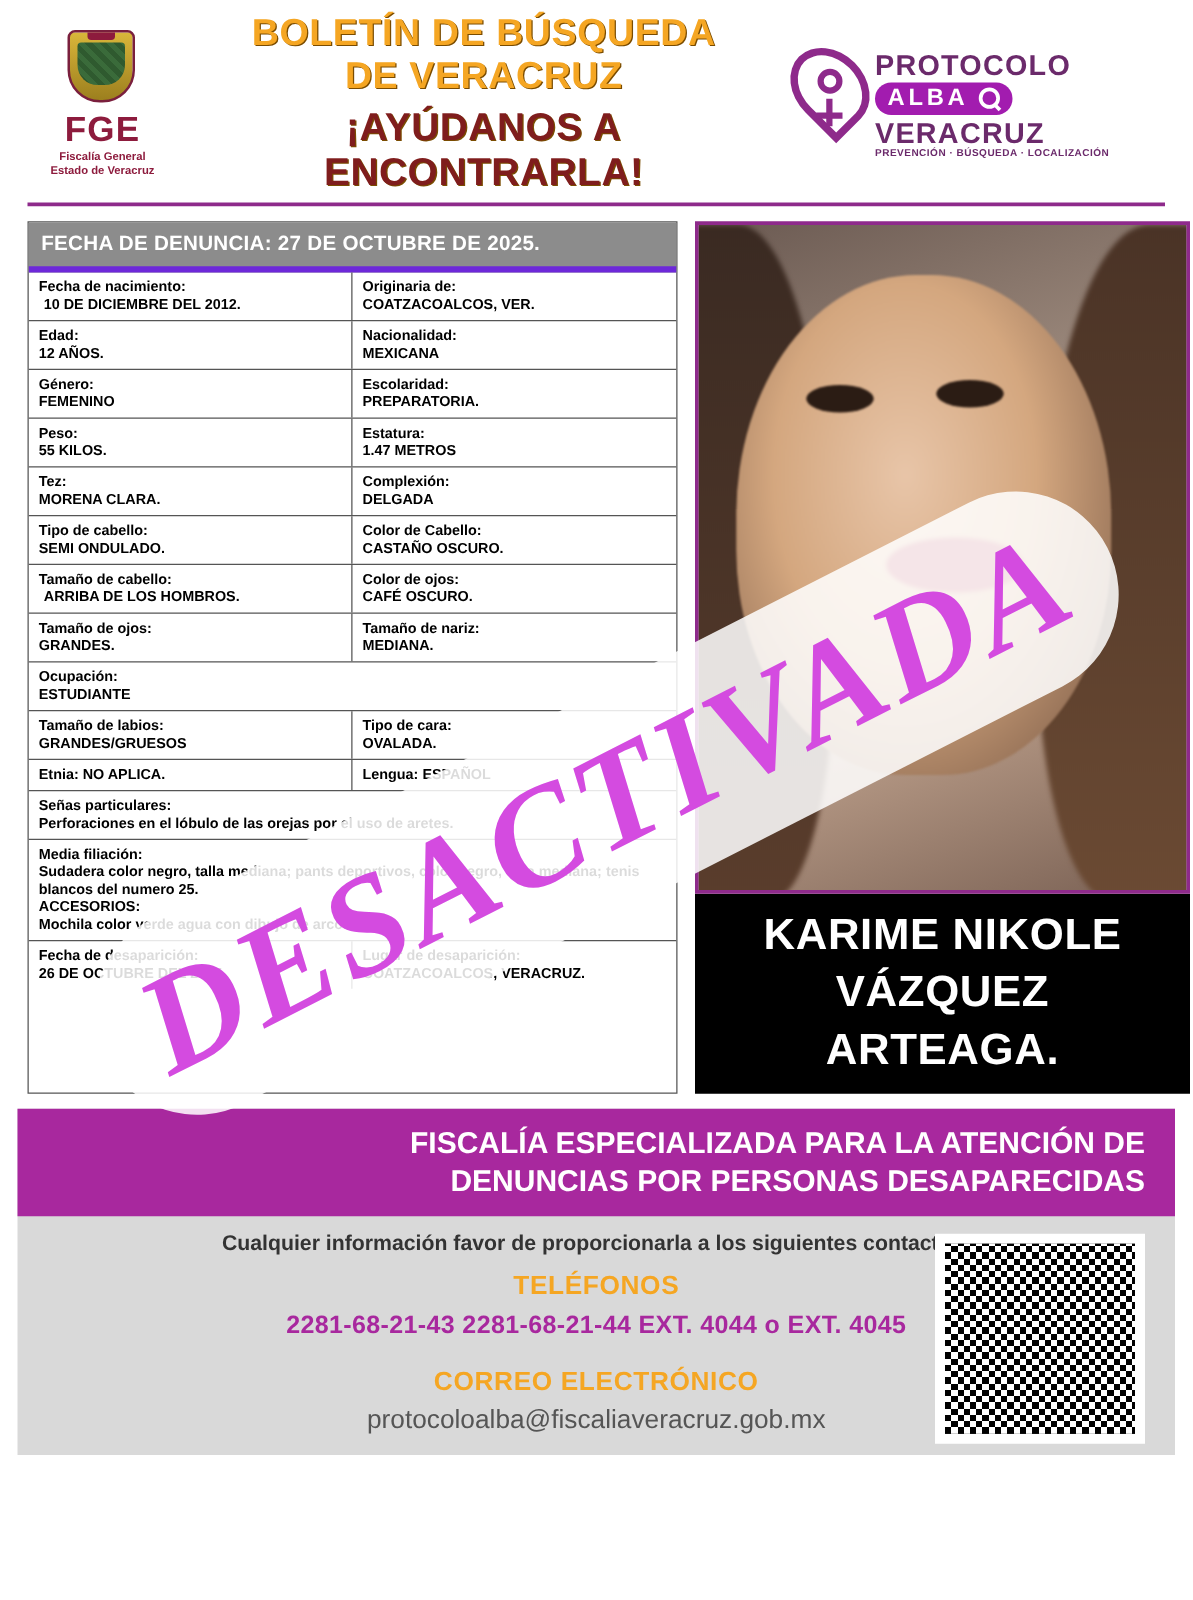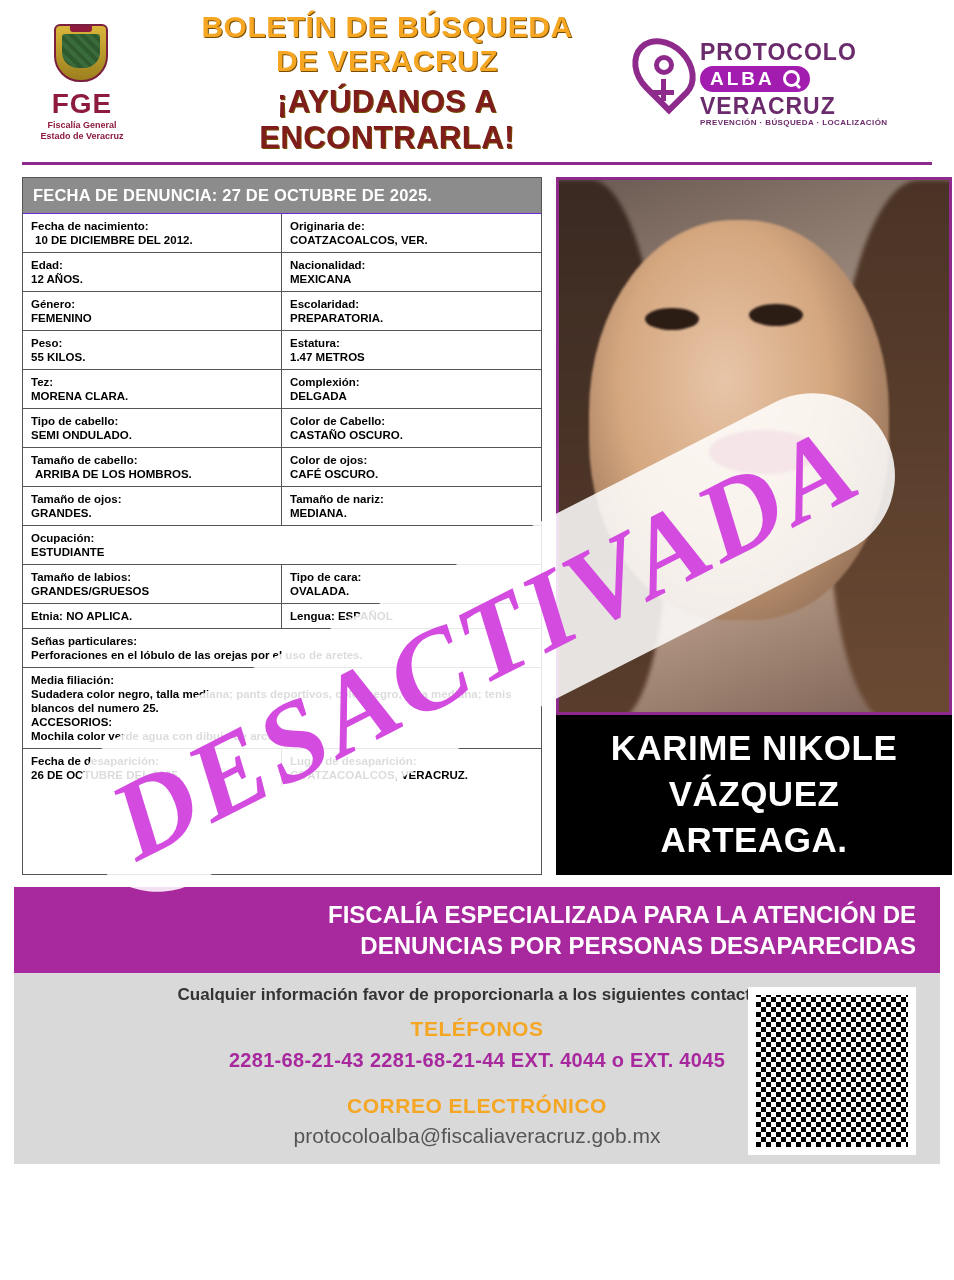--- a/index.html
+++ b/index.html
@@ -78,21 +78,21 @@
   .alba-pill .magn:after{content:"";position:absolute;width:3px;height:7px;background:#fff;right:-2px;bottom:-5px;transform:rotate(-45deg);}
   .alba-ver { font-size:23px; font-weight:bold; color:#6b2a6b; letter-spacing:1px; line-height:24px;}
   .alba-tag { font-size:8px; font-weight:bold; color:#6b2a6b; letter-spacing:0.4px; }
   .header-rule { height:3px; background:#8e2a8b; margin: 2px 22px 0 22px; }
 
   
   .body-wrap { display:flex; padding: 12px 22px 0 22px; gap:0; }
   .table-col { width: 520px; flex: 0 0 520px; border:1px solid #555; }
   .denuncia-bar {
     background:#8c8c8c; color:#fff; font-weight:bold; font-size:16.5px;
-    padding:8px 10px; border-bottom:1px solid #6d28d9; letter-spacing:0.2px;
+    padding:8px 10px; border-bottom:5px solid #6d28d9; letter-spacing:0.2px;
   }
   .row { display:flex; border-bottom:1px solid #555; }
   .row:last-child { border-bottom:none; }
   .cell { padding:5px 8px; font-size:11.5px; line-height:14px; color:#000; }
   .cell .lbl { font-weight:bold; }
   .cell .val { font-weight:bold; }
   .cell.half { width:50%; }
   .cell.half.left { border-right:1px solid #555; }
   .cell.full { width:100%; }
   .cell .val.indent { padding-left:4px; }

